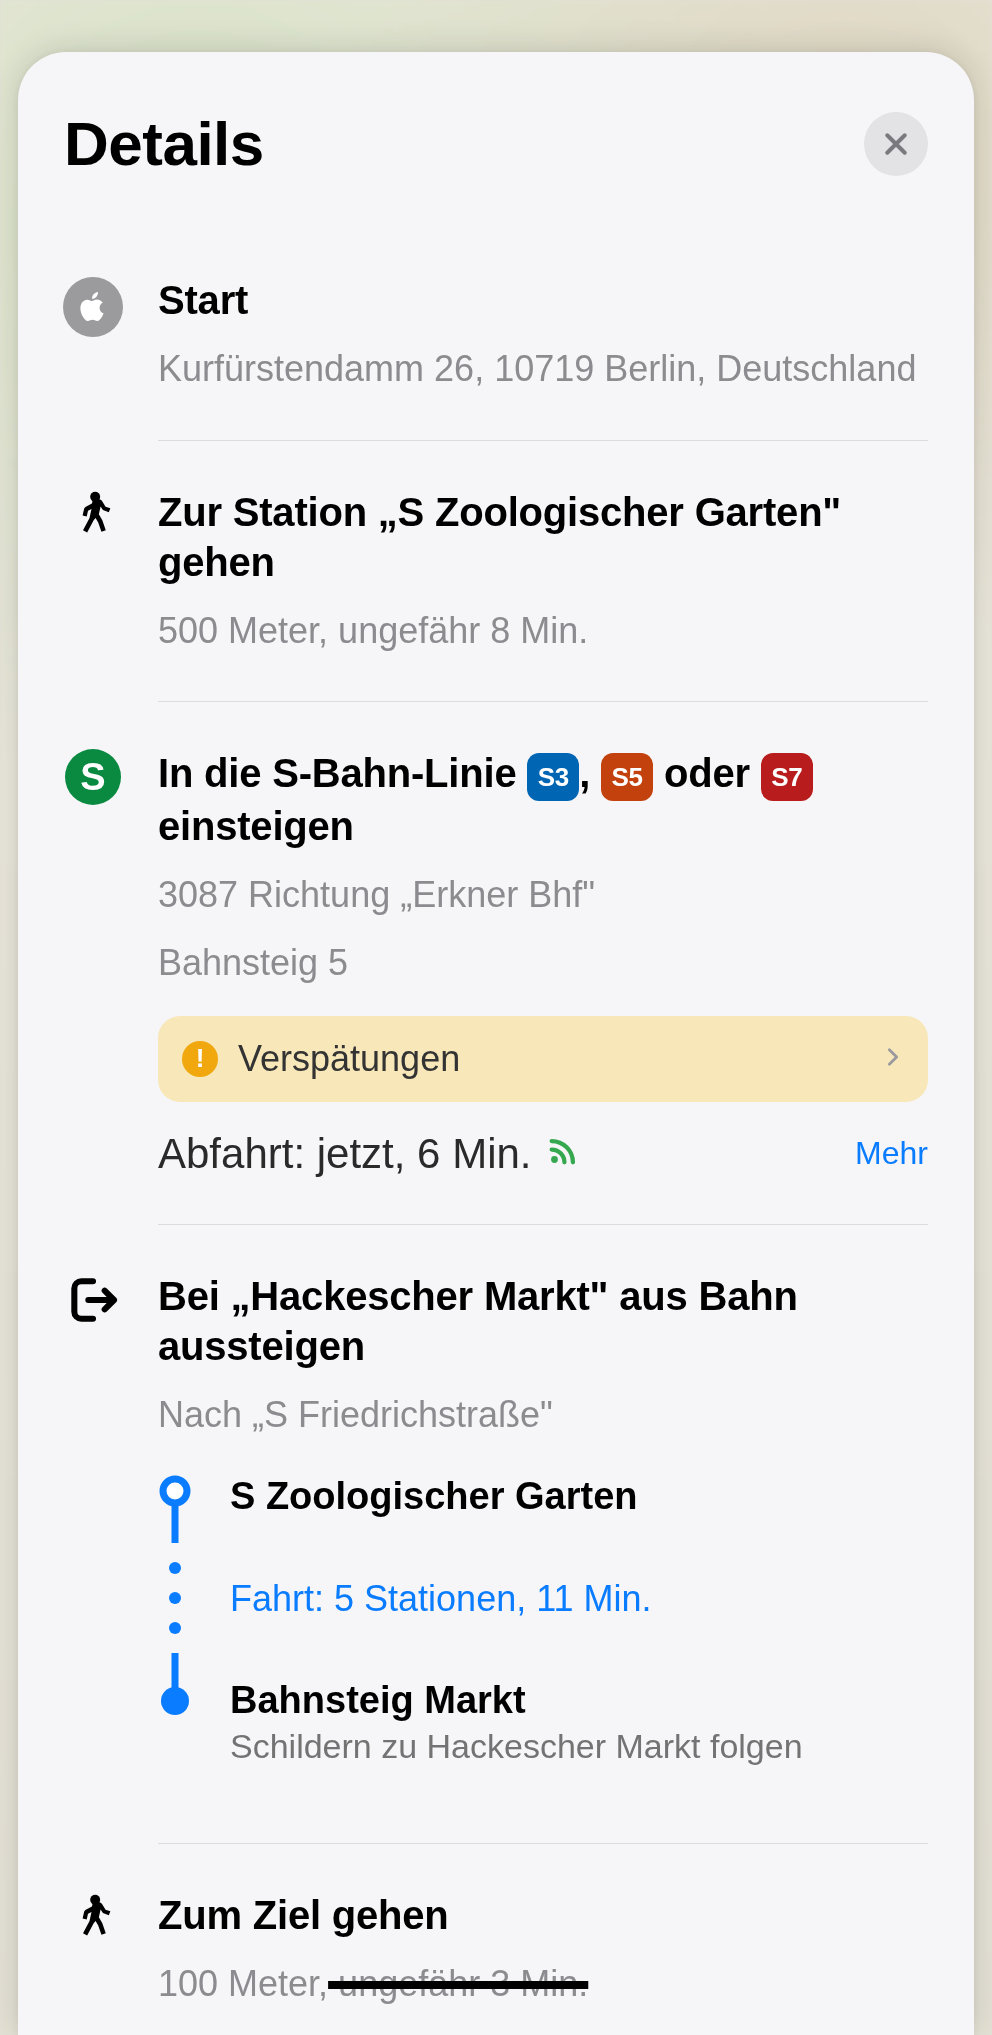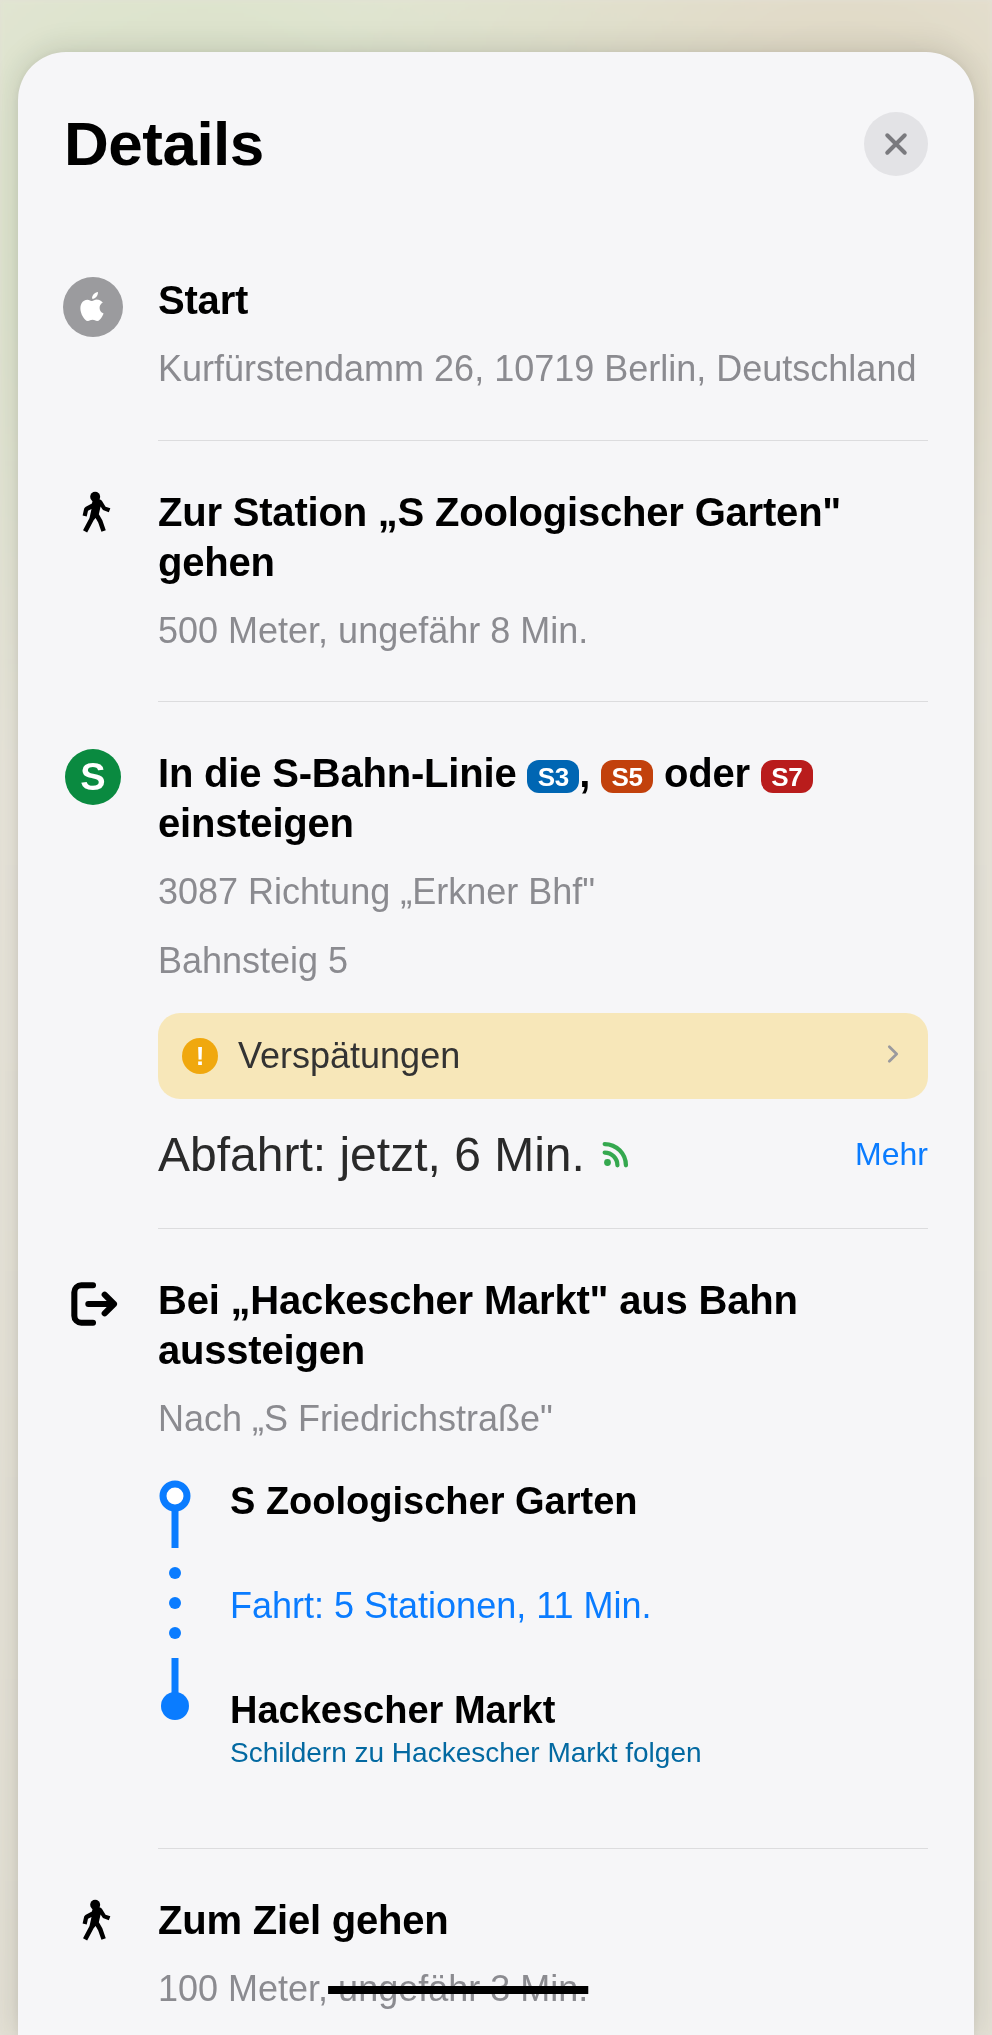--- a/index.html
+++ b/index.html
@@ -78,21 +78,21 @@
   .sbahn-badge {
     width: 56px; height: 56px; border-radius: 50%;
     background: #0a8a40; color: #fff; font-weight: 800;
     display: flex; align-items: center; justify-content: center;
     font-size: 38px;
   }
   .exit-icon { color: #000; }
 
   .line-pill {
     display: inline-flex; align-items: center; justify-content: center;
-    height: 33px; min-width: 52px; padding: 0 10px;
+    height: 48px; min-width: 52px; padding: 0 10px;
     border-radius: 12px; color: #fff; font-weight: 800; font-size: 26px;
     vertical-align: middle; line-height: 1;
   }
   .s3 { background: #0066b3; }
   .s5 { background: #c2410c; }
   .s7 { background: #b91c1c; }
 
   .advisory {
     margin-top: 28px;
     background: #f7e7b9;
@@ -110,42 +110,42 @@
   .advisory .label { font-size: 36px; color: #333; flex: 1; }
   .advisory .chev { color: #9a9a9e; }
   .advisory .chev svg { width: 22px; height: 22px; }
 
   .departure-row {
     display: flex; align-items: center; justify-content: space-between;
     margin-top: 28px;
   }
   .departure-left {
     display: flex; align-items: flex-end; gap: 14px;
-    font-size: 48px; color: #2a2a2a;
+    font-size: 42px; color: #2a2a2a;
   }
   .rss { color: #35a84f; }
   .rss svg { width: 34px; height: 34px; }
   .more-link {
     font-size: 32px; color: #0a7cff; text-decoration: none;
   }
 
   .journey-block {
     margin-top: 34px;
     display: grid;
     grid-template-columns: 54px 1fr;
     column-gap: 18px;
     row-gap: 0;
     align-items: start;
   }
   .journey-line svg { overflow: visible; }
   .j-stop-title { font-size: 38px; font-weight: 700; line-height: 1.25; }
   .j-ride {
     color: #0a7cff; font-size: 36px; padding: 30px 0 30px 0;
   }
-  .j-stop-sub { font-size: 28px; color: #0369a1; line-height: 1.35; }
+  .j-stop-sub { font-size: 34px; color: #737373; line-height: 1.35; }
   .redact-text{
     text-decoration: line-through;
     text-decoration-thickness: 8px;
     text-decoration-color: #000;
   }
 </style>
 </head>
 <body>
 
 <div class="map-bg"></div>
@@ -253,21 +253,21 @@
               <circle cx="17" cy="95" r="6" fill="#0a7cff"></circle>
               <circle cx="17" cy="125" r="6" fill="#0a7cff"></circle>
               <circle cx="17" cy="155" r="6" fill="#0a7cff"></circle>
               <line x1="17" y1="180" x2="17" y2="218" stroke="#0a7cff" stroke-width="7"></line>
               <circle cx="17" cy="228" r="14" fill="#0a7cff"></circle>
             </svg>
           </div>
           <div class="j-stop-title">S Zoologischer Garten</div>
           <div class="j-ride">Fahrt: 5 Stationen, 11 Min.</div>
           <div>
-            <div class="j-stop-title">Hackescher Markt</div>
+            <div class="j-stop-title">Bahnsteig Markt</div>
             <div class="j-stop-sub">Schildern zu Hackescher Markt folgen</div>
           </div>
         </div>
       </div>
     </div>
 
     <div class="step">
       <div class="icon-col">
         <span class="walk-icon">
           <svg viewBox="0 0 24 24" width="52" height="52">

